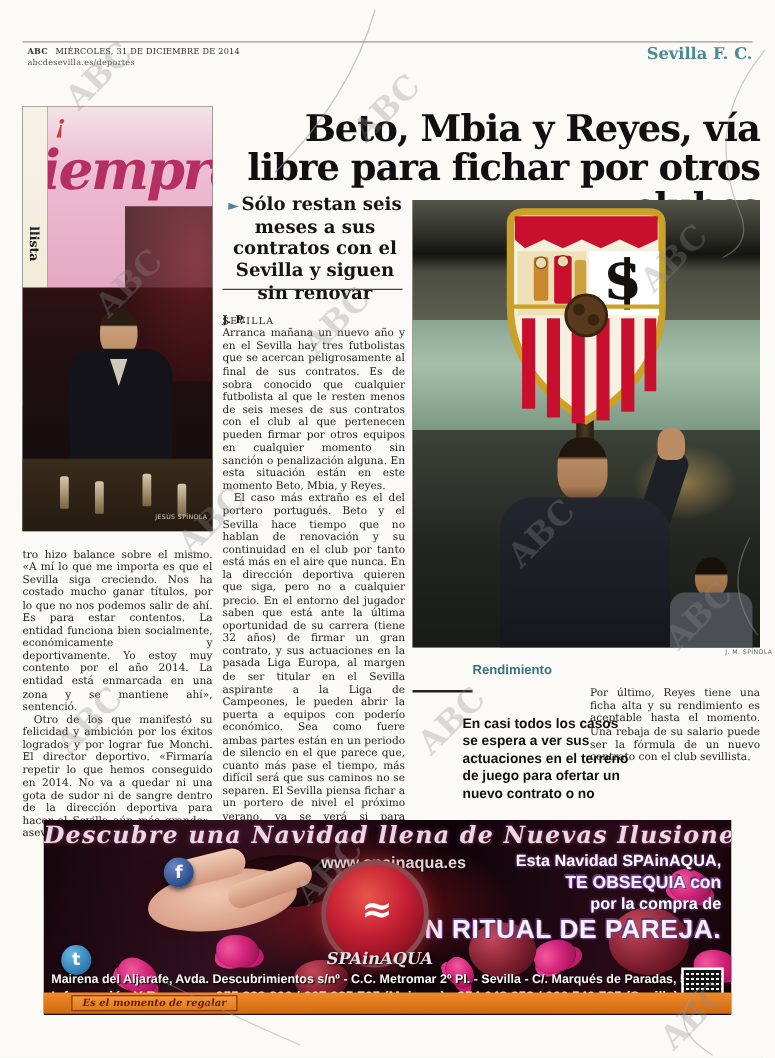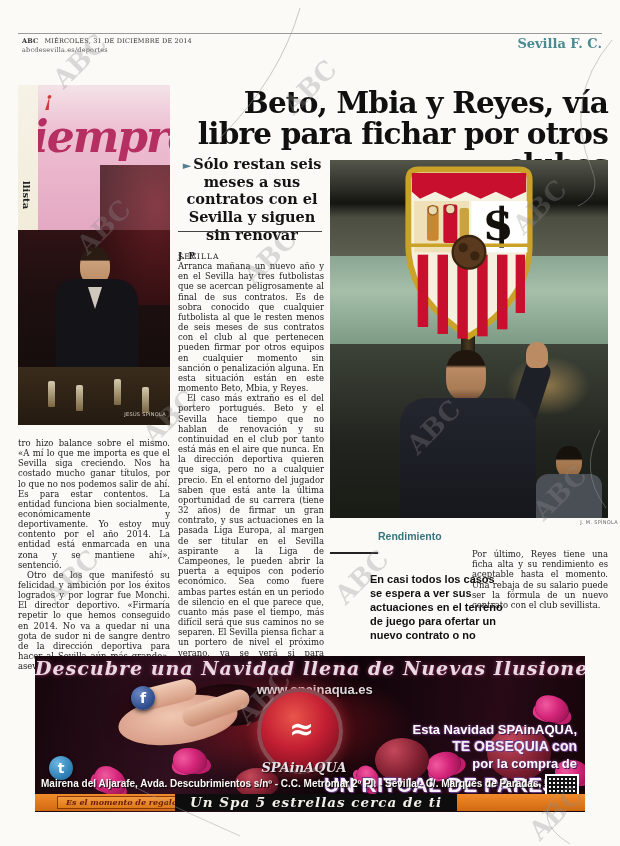--- a/index.html
+++ b/index.html
@@ -81,21 +81,21 @@
   .callout-text { position:absolute; left:330px; top:572px; width:138px; font:bold 11px "Liberation Sans", sans-serif; line-height:1.28; color:#101010;margin-left:40px; }
   .cont-col { position:absolute; left:472px; top:549px; width:136px; font-size:8.45px; line-height:1.205; text-align:justify; color:#1b1b1b; }
   .cont-col p + p { text-indent:9px; }
 
   
   .ad { position:absolute; left:35px; top:656px; width:550px; height:156px; overflow:hidden; background:linear-gradient(100deg,#16060c 0%, #32101f 28%, #0e0308 55%, #270a16 82%, #140408 100%); }
   .ad-glow { position:absolute; left:120px; top:10px; width:260px; height:120px; background:radial-gradient(ellipse, rgba(200,30,40,.55), rgba(200,30,40,0) 70%); }
   .ad-script { position:absolute; left:0; top:1px; width:100%; text-align:center; font:bold italic 19px "DejaVu Serif", serif; color:#e9d9e2; text-shadow:0 0 4px #7a2a50, 1px 1px 0 #40112c; letter-spacing:1px; white-space:nowrap; }
   .ad-www { position:absolute; left:222px; top:26px; font:bold 13px "Liberation Sans", sans-serif; color:#ded7dc; text-shadow:1px 1px 2px #000; }
   .ad-promo { position:absolute; right:8px; top:25px; text-align:right; font-family:"Liberation Sans", sans-serif; color:#fff; line-height:1.25; }
-  .ad-promo .l1 { font-weight:bold; font-size:13px; text-shadow:0 0 3px #8a4ca0, 1px 1px 0 #2a0a30;margin-top:41px; }
+  .ad-promo .l1 { font-weight:bold; font-size:13px; text-shadow:0 0 3px #8a4ca0, 1px 1px 0 #2a0a30; }
   .ad-promo .l2 { font-weight:bold; font-size:14px; color:#f4eef8; text-shadow:0 0 2px #9b6bb5, 1px 1px 0 #5a2a72, -1px -1px 0 #5a2a72; }
   .ad-promo .l3 { font-weight:bold; font-size:14px; color:#f4eef8; text-shadow:0 0 2px #9b6bb5, 1px 1px 0 #5a2a72, -1px -1px 0 #5a2a72; }
   .ad-promo .l4 { font-weight:bold; font-size:13px; text-shadow:0 0 3px #8a4ca0, 1px 1px 0 #2a0a30; }
   .ad-promo .l5 { font-weight:bold; font-size:21px; color:#f7f2fa; text-shadow:0 0 2px #9b6bb5, 1px 1px 0 #5a2a72, -1px -1px 0 #5a2a72; letter-spacing:.5px; }
   .ad-woman { position:absolute; left:28px; top:28px; width:190px; height:70px; }
   .ad-face { position:absolute; left:55px; top:12px; width:120px; height:48px; border-radius:50%; transform:rotate(-8deg); background:radial-gradient(ellipse at 45% 40%, #f0c7b2, #d89c86 70%, #8a4a3e 100%); box-shadow:0 -8px 14px rgba(40,8,12,.8); }
   .ad-hair { position:absolute; left:120px; top:0px; width:90px; height:42px; border-radius:50%; background:radial-gradient(ellipse,#33121c,#170609 75%); }
   .ad-hand { position:absolute; left:70px; top:0px; width:64px; height:22px; border-radius:12px; transform:rotate(-14deg); background:linear-gradient(180deg,#f2cdb8,#d3987e); }
   .ad-hand2 { position:absolute; left:118px; top:14px; width:70px; height:20px; border-radius:12px; transform:rotate(-20deg); background:linear-gradient(180deg,#ecc2aa,#c98d72); }
   .social { position:absolute; width:24px; height:24px; border-radius:50%; font:bold 14px "DejaVu Sans", sans-serif; color:#fff; text-align:center; line-height:24px; box-shadow:0 2px 4px rgba(0,0,0,.6); }
@@ -282,16 +282,15 @@
 
     <div class="ad-address">Mairena del Aljarafe, Avda. Descubrimientos s/nº - C.C. Metromar 2º Pl. - Sevilla - C/. Marqués de Paradas, 57</div>
     <div class="ad-phones">Información Y Reservas: 955 338 800 / 607 925 705 (Mairena) - 954 048 252 / 606 540 785 (Sevilla)</div>
     <div class="ad-qr">
         <div class="q"></div>
       </div>
   </div>
 
   <div class="ribbon">
     <div class="ribbon-left">Es el momento de regalar</div>
-    <div class="ribbon-center">Un Spa 5 estrellas cerca de ti</div>
   </div>
 
 </div>
 
 </body></html>

